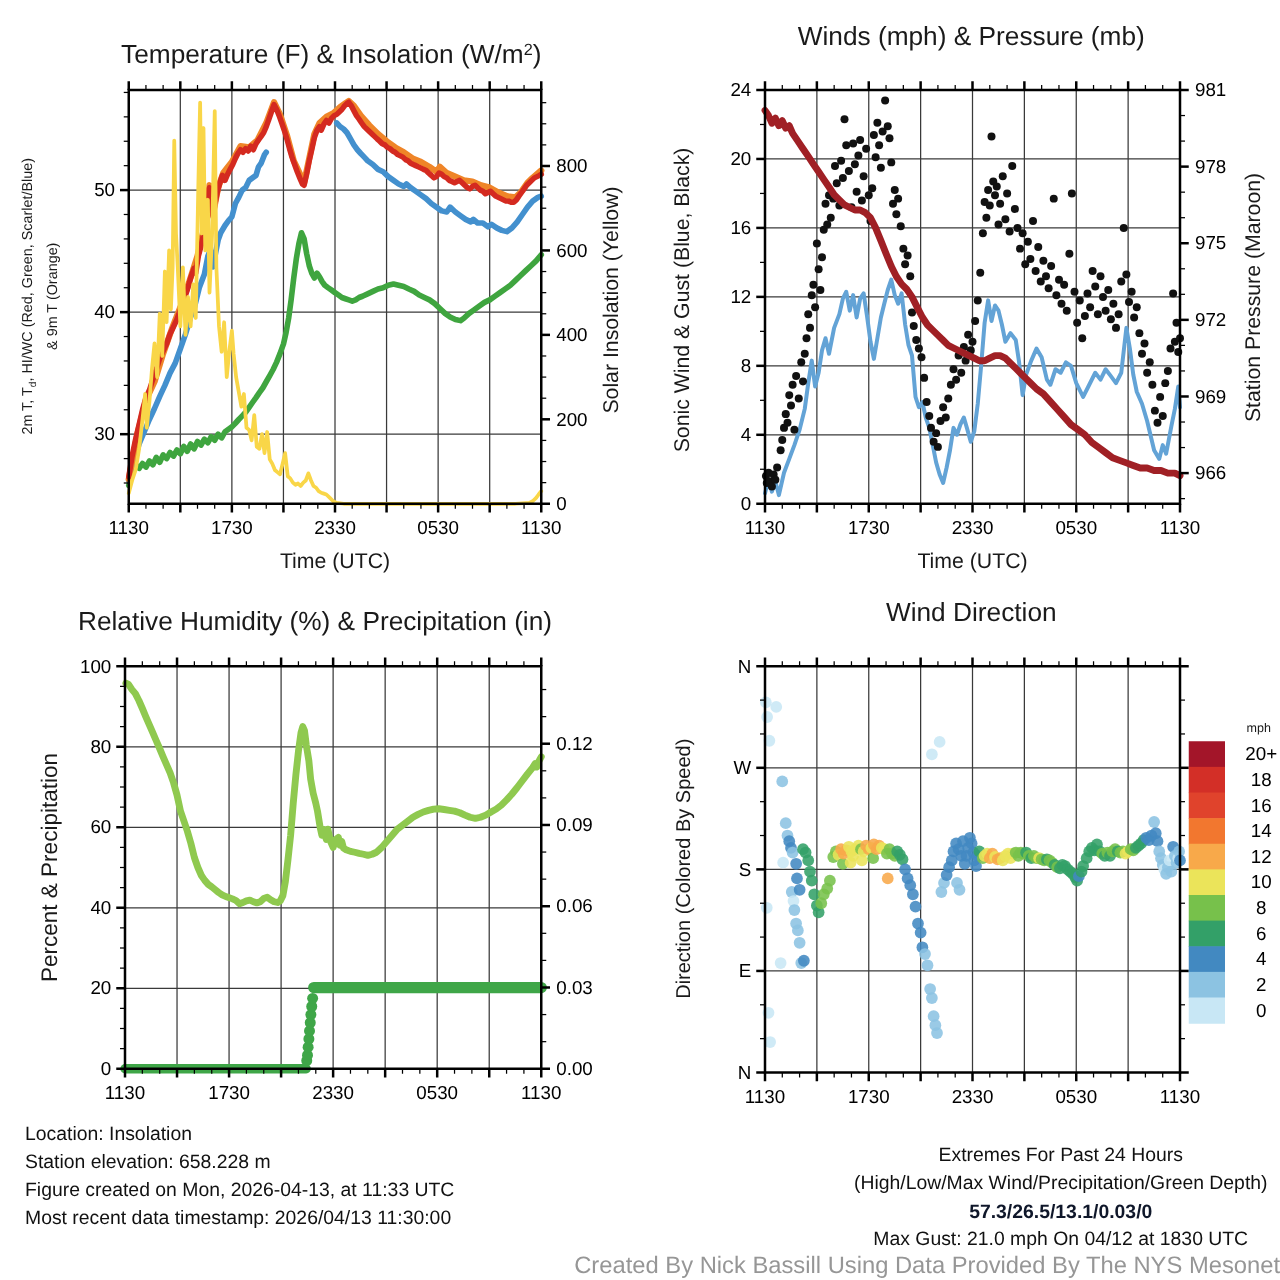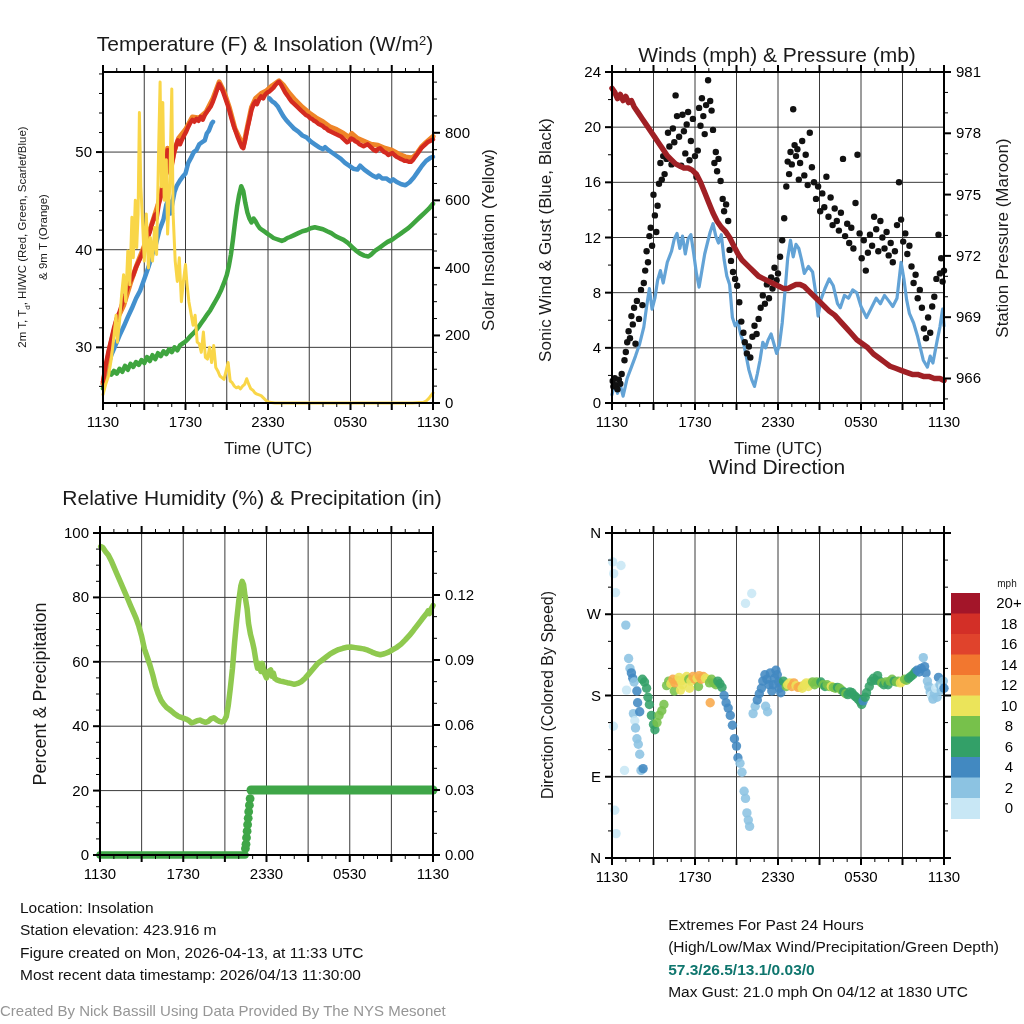--- a/index.html
+++ b/index.html
@@ -10,23 +10,23 @@
   .abs{position:absolute;white-space:nowrap;color:#1a1a1a;}
   .ctr{transform:translate(-50%,-50%);}
   .rot{transform:translate(-50%,-50%) rotate(-90deg);}
   .title{font-size:21px;}
   .axlab{font-size:17px;}
   .t1sup{font-size:13px;vertical-align:6px;}
   .ylab1{font-size:11.5px;line-height:16px;text-align:center;}
   .ylab1 sub{font-size:8px;}
   .fline{font-size:15.5px;line-height:22.3px;color:#111;}
   #footer-left{left:20px;top:897px;}
-  #footer-right{right:25px;top:914px;text-align:left;}
+  #footer-right{right:10px;top:914px;text-align:center;}
   .bold{font-weight:bold;}
-  #credit{left:0;right:0;top:1002px;text-align:left;font-size:15px;}
+  #credit{left:0;right:0;top:1002px;text-align:right;font-size:19px;}
 </style>
 </head>
 <body>
 
 <div id="page">
 
   <svg id="charts" width="1024" height="1024" viewBox="0 0 1024 1024">
       <g>
         <line x1="144.25" y1="72" x2="144.25" y2="403" stroke="#3a3a3a" stroke-width="1"></line>
         <line x1="185.5" y1="72" x2="185.5" y2="403" stroke="#3a3a3a" stroke-width="1"></line>
@@ -888,46 +888,46 @@
         <rect x="951" y="757" width="29" height="21" fill="#4289c1"></rect>
         <text x="1009" y="772.25" font-size="15" text-anchor="middle" fill="#000">4</text>
         <rect x="951" y="777.5" width="29" height="21" fill="#8cc3e2"></rect>
         <text x="1009" y="792.75" font-size="15" text-anchor="middle" fill="#000">2</text>
         <rect x="951" y="798" width="29" height="21" fill="#c8e7f5"></rect>
         <text x="1009" y="813.25" font-size="15" text-anchor="middle" fill="#000">0</text>
       </g>
     </svg>
 
   <div class="abs ctr title" style="left:265px;top:44px;text-align:center;"><span>Temperature (F) &amp; Insolation (W/m</span><span class="t1sup">2</span><span>)</span></div>
-  <div class="abs ctr title" style="left:777px;top:30px;margin-top:25px;">Winds (mph) &amp; Pressure (mb)</div>
+  <div class="abs ctr title" style="left:777px;top:30px;">Winds (mph) &amp; Pressure (mb)</div>
   <div class="abs ctr title" style="left:252px;top:498px;">Relative Humidity (%) &amp; Precipitation (in)</div>
-  <div class="abs ctr title" style="left:777px;top:467px;">Wind Direction</div>
+  <div class="abs ctr title" style="left:777px;top:491px;">Wind Direction</div>
 
   <div class="abs ctr axlab" style="left:268px;top:449px;">Time (UTC)</div>
   <div class="abs ctr axlab" style="left:778px;top:449px;">Time (UTC)</div>
 
   <div class="abs rot ylab1" style="left:33px;top:237px;">
     <div><span>2m T, T</span><sub>d</sub><span>, HI/WC (Red, Green, Scarlet/Blue)</span></div>
     <div>&amp; 9m T (Orange)</div>
   </div>
   <div class="abs rot axlab" style="left:489px;top:240px;">Solar Insolation (Yellow)</div>
   <div class="abs rot axlab" style="left:546px;top:240px;">Sonic Wind &amp; Gust (Blue, Black)</div>
   <div class="abs rot axlab" style="left:1003px;top:238px;">Station Pressure (Maroon)</div>
   <div class="abs rot" style="left:40px;top:694px;font-size:18px;">Percent &amp; Precipitation</div>
   <div class="abs rot" style="left:548px;top:695px;font-size:16px;">Direction (Colored By Speed)</div>
   <div class="abs ctr" style="left:1007px;top:583px;font-size:10px;">mph</div>
 
   <div id="footer-left" class="abs">
     <div class="fline">Location: Insolation</div>
-    <div class="fline">Station elevation: 423.916 m</div>
+    <div class="fline">Station elevation: 658.228 m</div>
     <div class="fline">Figure created on Mon, 2026-04-13, at 11:33 UTC</div>
     <div class="fline">Most recent data timestamp: 2026/04/13 11:30:00</div>
   </div>
 
   <div id="footer-right" class="abs">
     <div class="fline">Extremes For Past 24 Hours</div>
     <div class="fline">(High/Low/Max Wind/Precipitation/Green Depth)</div>
-    <div class="fline bold" style="color: #0f766e;">57.3/26.5/13.1/0.03/0</div>
+    <div class="fline bold" style="color: #0f172a;">57.3/26.5/13.1/0.03/0</div>
     <div class="fline">Max Gust: 21.0 mph On 04/12 at 1830 UTC</div>
   </div>
 
   <div id="credit" class="abs" style="color: rgb(150, 150, 150);">Created By Nick Bassill Using Data Provided By The NYS Mesonet</div>
 </div>
 
 </body></html>

